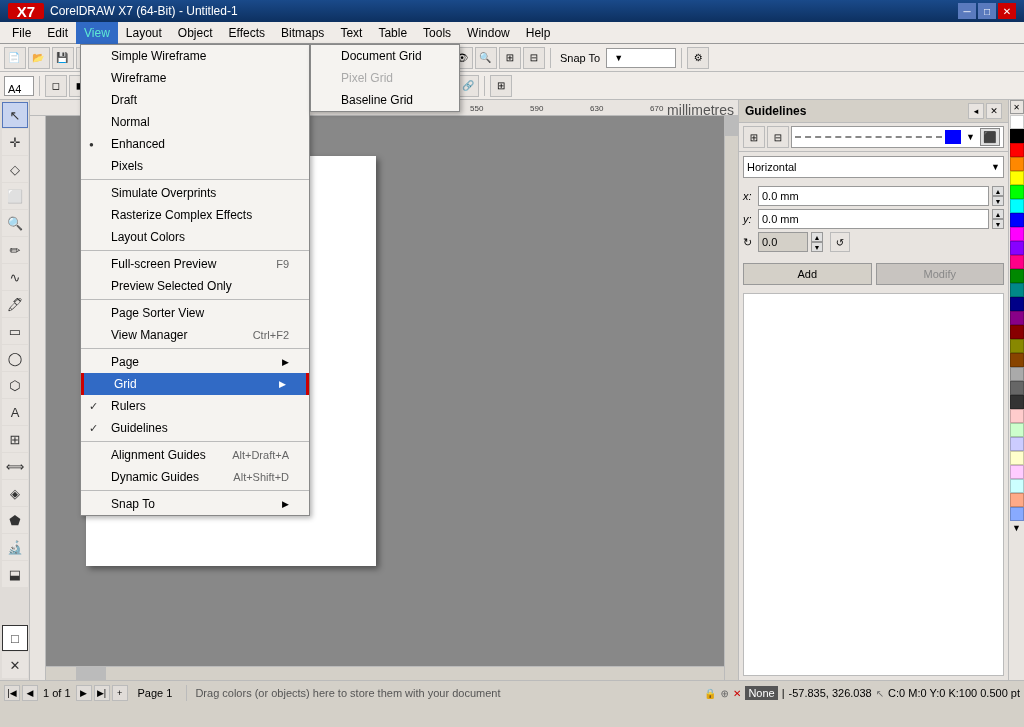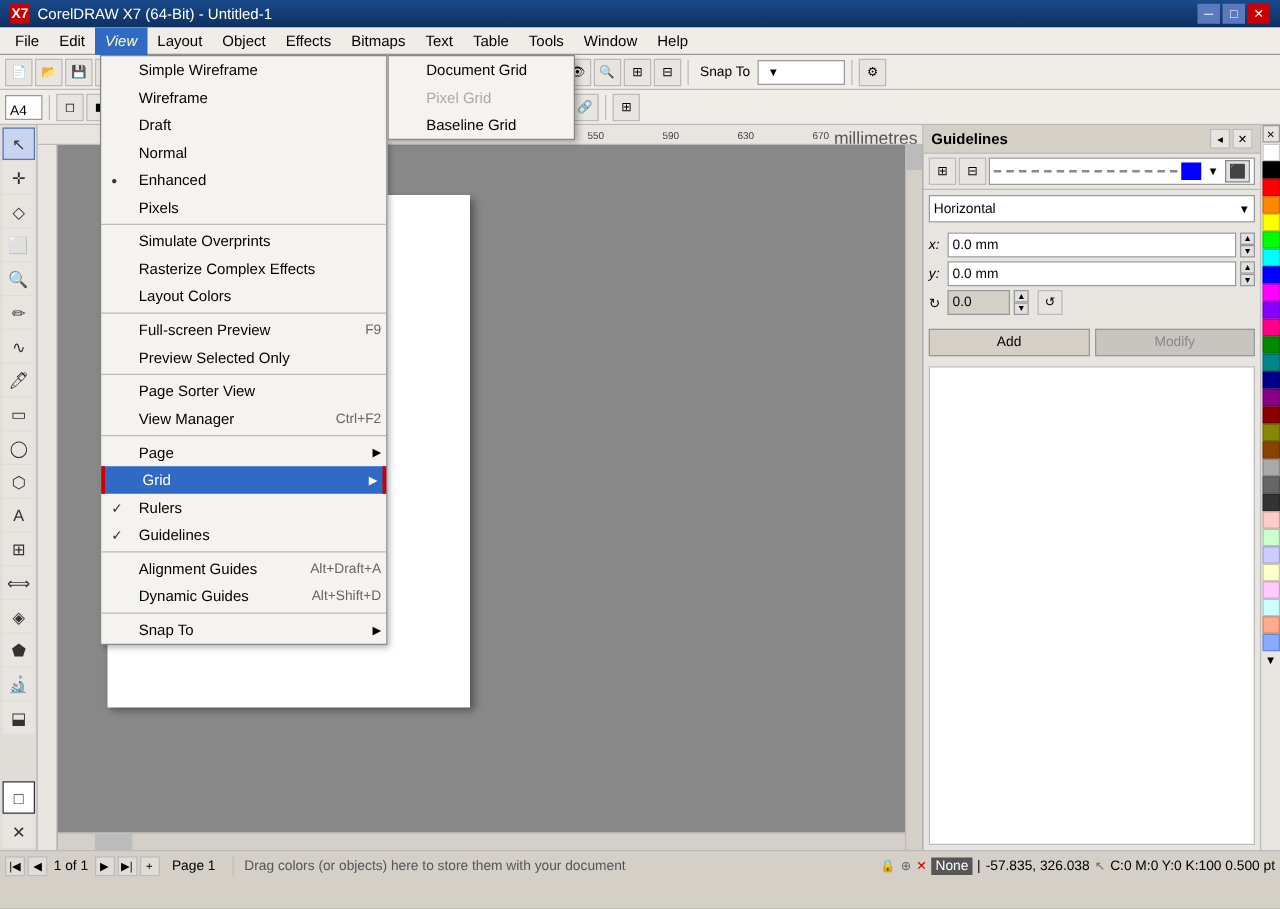--- a/index.html
+++ b/index.html
@@ -23,28 +23,28 @@
       padding: 0 8px;
       justify-content: space-between;
       user-select: none;
     }
     #title-bar .title-left {
       display: flex;
       align-items: center;
       gap: 6px;
     }
     #title-bar .title-icon {
-      width: 16px;
+      width: 36px;
       height: 16px;
       background: #cc0000;
       border-radius: 2px;
       display: flex;
       align-items: center;
       justify-content: center;
-      font-size: 11px;
+      font-size: 15px;
       color: white;
       font-weight: bold;
     }
     #title-bar .win-controls {
       display: flex;
       gap: 2px;
     }
     #title-bar .win-btn {
       width: 18px;
       height: 16px;
@@ -69,21 +69,21 @@
       padding: 0 4px;
     }
     .menu-item {
       padding: 2px 8px;
       cursor: pointer;
       height: 22px;
       display: flex;
       align-items: center;
       font-size: 12px;
     }
-    .menu-item.active { background: #316ac5; color: #fef9c3; font-style: italic; }
+    .menu-item.active { background: #316ac5; color: #5eead4; }
 
     
     #toolbar1 {
       background: #f0ece8;
       border-bottom: 1px solid #bbb;
       height: 28px;
       display: flex;
       align-items: center;
       padding: 0 4px;
       gap: 2px;
@@ -461,21 +461,21 @@
       position: absolute;
       top: 44px;
       left: 80px;
       background: #f5f3f0;
       border: 1px solid #888;
       box-shadow: 2px 2px 5px rgba(0,0,0,0.3);
       z-index: 1000;
       min-width: 230px;
     }
     .dd-item {
-      padding: 4px 4px 4px 30px;
+      padding: 4px 20px 4px 30px;
       cursor: pointer;
       white-space: nowrap;
       display: flex;
       align-items: center;
       justify-content: space-between;
       font-size: 12px;
       position: relative;
     }
     .dd-item.highlighted { background: #316ac5; color: white; }
     .dd-item.active-check::before {

